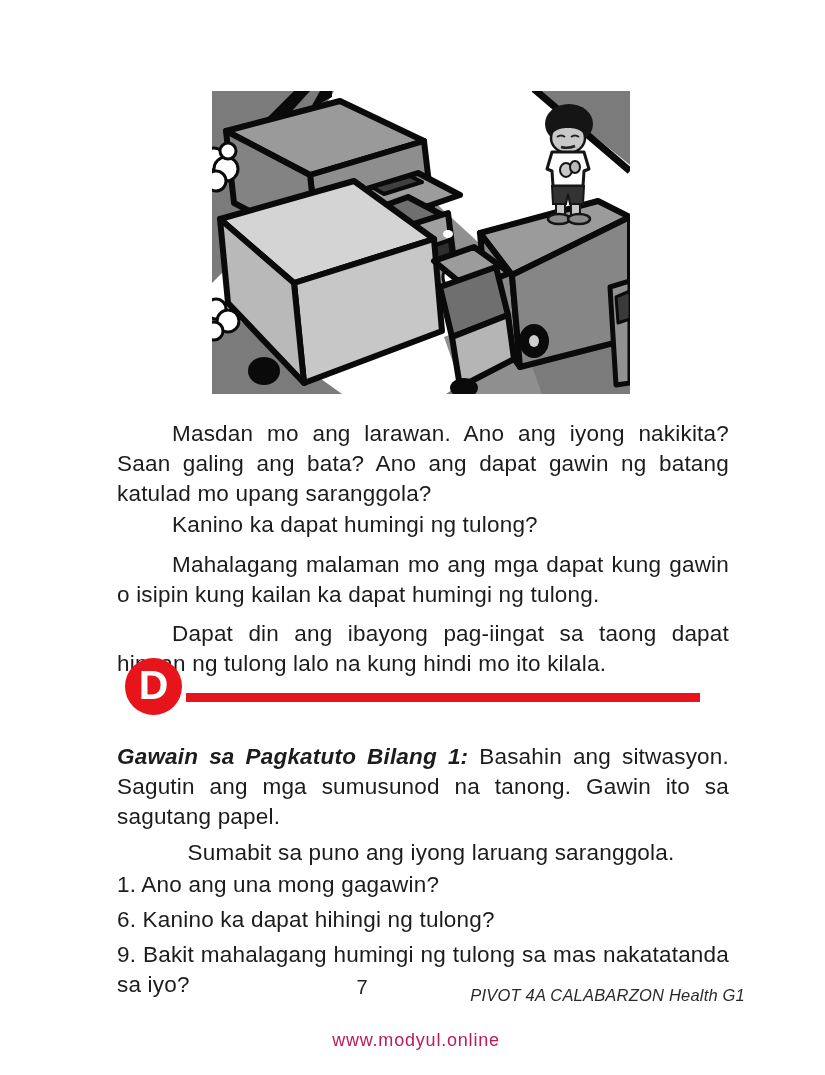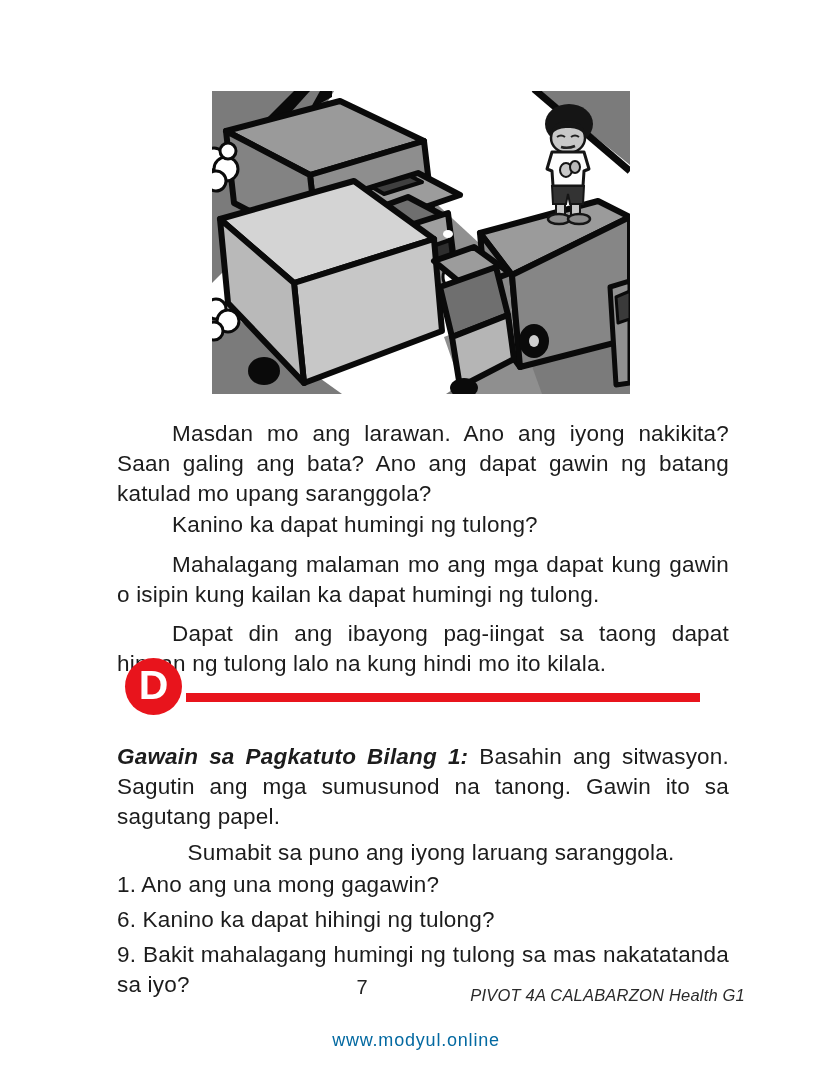--- a/index.html
+++ b/index.html
@@ -38,21 +38,21 @@
     position:absolute; left:336px; top:976px; width:52px;
     text-align:center; font-size:20px; color:#222;
   }
   .module-label{
     position:absolute; left:470px; top:979px; width:275px;
     text-align:right; font-style:italic; font-size:16.5px;
     letter-spacing:0.2px; color:#2a2a2a;margin-top:7px;
   }
   .watermark{
     position:absolute; left:296px; top:1030px; width:240px;
-    font-size:18px; letter-spacing:0.8px; color:#0369a1; text-align:center;
+    font-size:18px; letter-spacing:0.8px; color:#be185d; text-align:center;
   }
 </style>
 </head>
 <body>
 
 <div class="illus">
   <svg width="418" height="303" viewBox="0 0 418 303" xmlns="http://www.w3.org/2000/svg">
 
     <rect x="0" y="0" width="418" height="303" fill="#ffffff"></rect>
 

